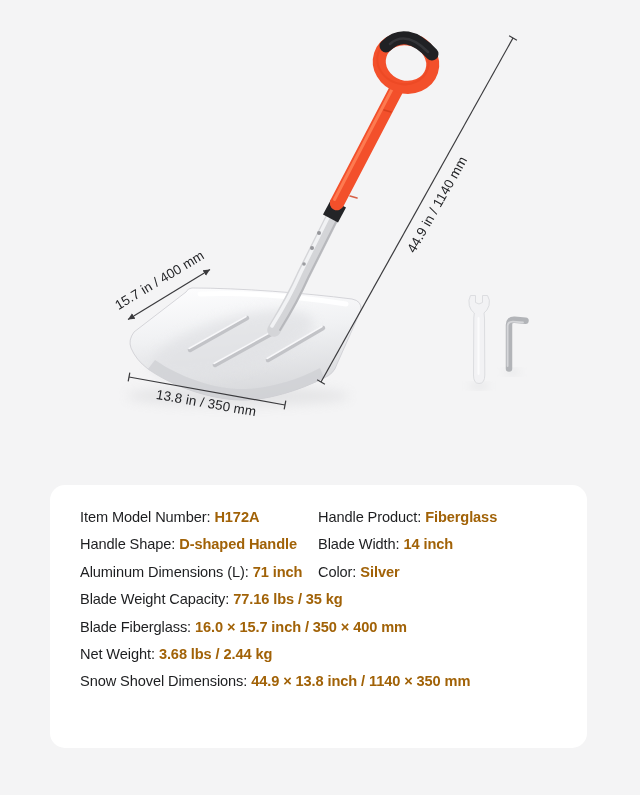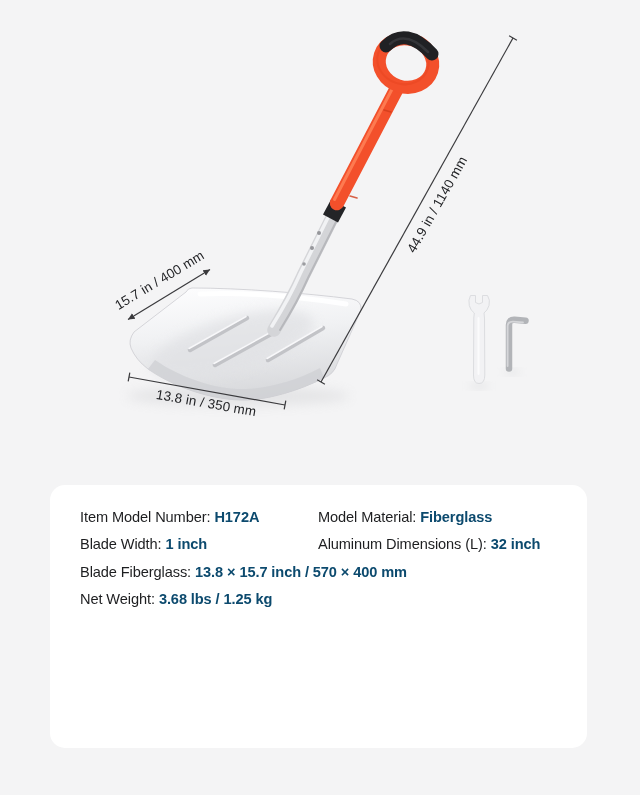--- a/index.html
+++ b/index.html
@@ -22,21 +22,21 @@
     width:537px;height:263px;
     background:#ffffff;border-radius:15px;
     box-sizing:border-box;
     padding:19px 28px 0 30px;
   }
   .spec-grid{display:grid;grid-template-columns:238px 1fr;}
   .spec-item{
     margin:0;font-size:14.6px;line-height:27.4px;
     white-space:nowrap;color:#1d1e20;letter-spacing:-.1px;
   }
-  .spec-item .value{color:#0c4a6e;font-weight:bold;margin-left:4px;}
+  .spec-item .value{color:#a16207;font-weight:bold;margin-left:4px;}
 </style>
 </head>
 <body>
 
 <div class="stage">
 
   <svg class="diagram" width="640" height="485" viewBox="0 0 640 485">
     <defs>
       <linearGradient id="bladeGrad" x1="0.15" y1="0" x2="0.35" y2="1">
         <stop offset="0" stop-color="#fdfdfe"></stop>
@@ -145,23 +145,27 @@
       <g fill="none">
         <path d="M509 368.5 L509 325 Q509 319.5 514.5 319.8 L525.5 320.8" stroke="#b2b4b8" stroke-width="6.5" stroke-linecap="round" stroke-linejoin="round"></path>
         <path d="M507.6 366 L507.6 326 Q507.8 321.5 513 321.6 L523 322.4" stroke="#d5d6d9" stroke-width="1.8" stroke-linecap="round" fill="none"></path>
       </g>
     </g>
   </svg>
 
   <section class="spec-panel">
     <div class="spec-grid">
       <p class="spec-item"><span class="label">Item Model Number:</span><span class="value">H172A</span></p>
-      <p class="spec-item"><span class="label">Model Material:</span><span class="value">Fiberglass</span></p>
-      <p class="spec-item"><span class="label">Blade Width:</span><span class="value">1 inch</span></p>
-      <p class="spec-item"><span class="label">Aluminum Dimensions (L):</span><span class="value">32 inch</span></p>
+      <p class="spec-item"><span class="label">Handle Product:</span><span class="value">Fiberglass</span></p>
+      <p class="spec-item"><span class="label">Handle Shape:</span><span class="value">D-shaped Handle</span></p>
+      <p class="spec-item"><span class="label">Blade Width:</span><span class="value">14 inch</span></p>
+      <p class="spec-item"><span class="label">Aluminum Dimensions (L):</span><span class="value">71 inch</span></p>
+      <p class="spec-item"><span class="label">Color:</span><span class="value">Silver</span></p>
     </div>
     <div class="spec-full">
-      <p class="spec-item"><span class="label">Blade Fiberglass:</span><span class="value">13.8 × 15.7 inch / 570 × 400 mm</span></p>
-      <p class="spec-item"><span class="label">Net Weight:</span><span class="value">3.68 lbs / 1.25 kg</span></p>
+      <p class="spec-item"><span class="label">Blade Weight Capacity:</span><span class="value">77.16 lbs / 35 kg</span></p>
+      <p class="spec-item"><span class="label">Blade Fiberglass:</span><span class="value">16.0 × 15.7 inch / 350 × 400 mm</span></p>
+      <p class="spec-item"><span class="label">Net Weight:</span><span class="value">3.68 lbs / 2.44 kg</span></p>
+      <p class="spec-item"><span class="label">Snow Shovel Dimensions:</span><span class="value">44.9 × 13.8 inch / 1140 × 350 mm</span></p>
     </div>
   </section>
 
 </div>
 
 </body></html>

